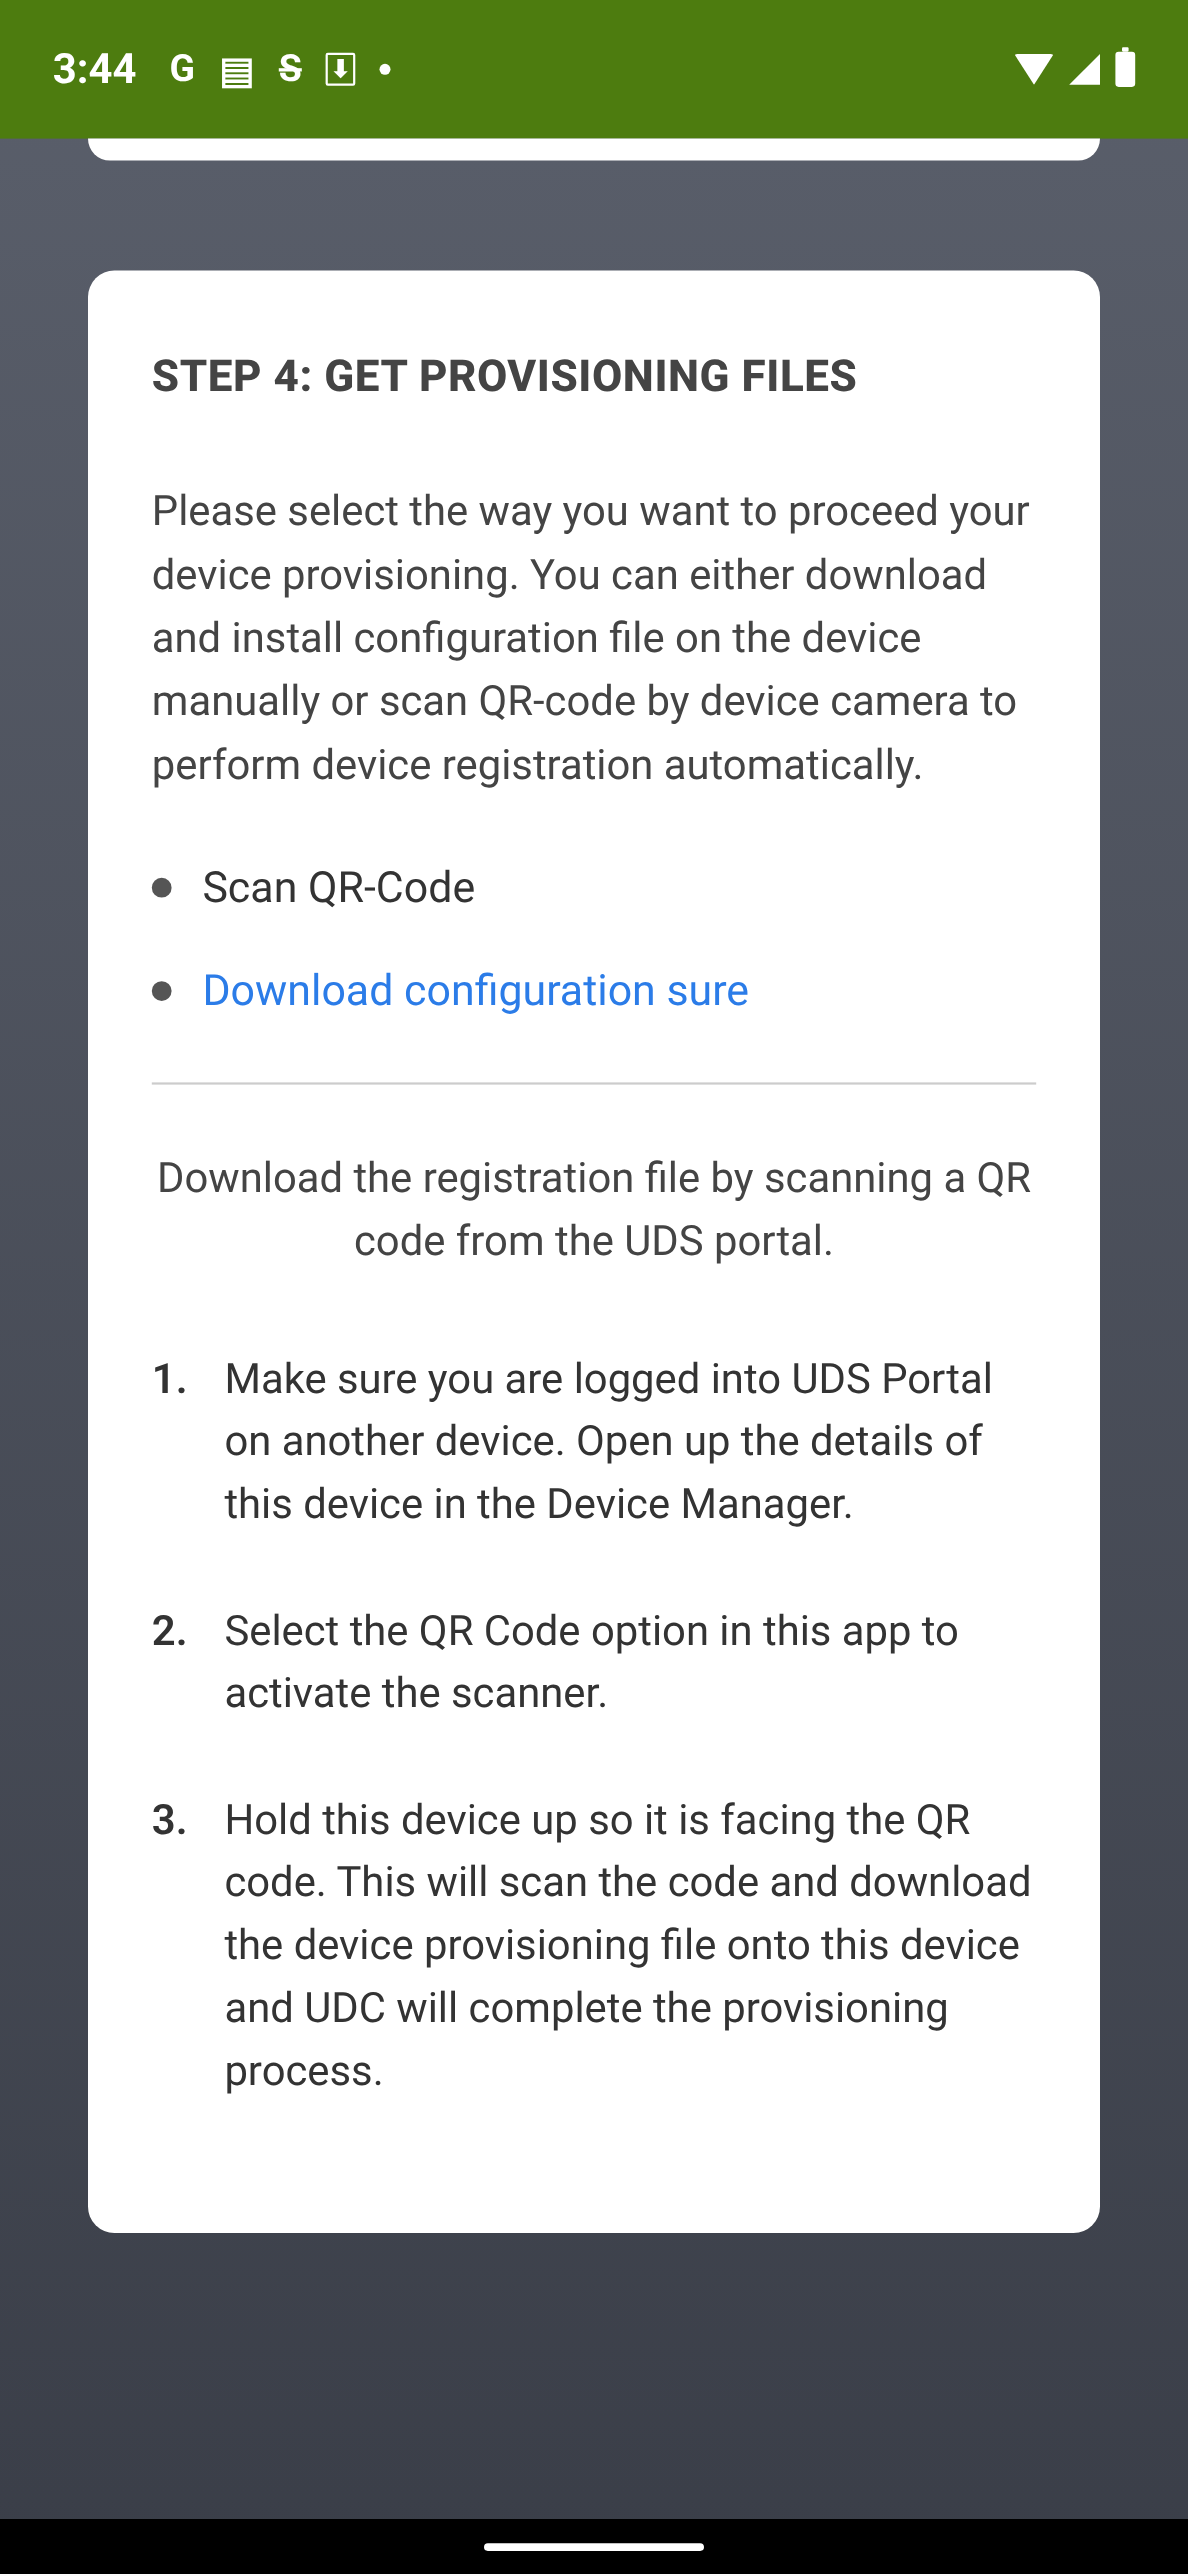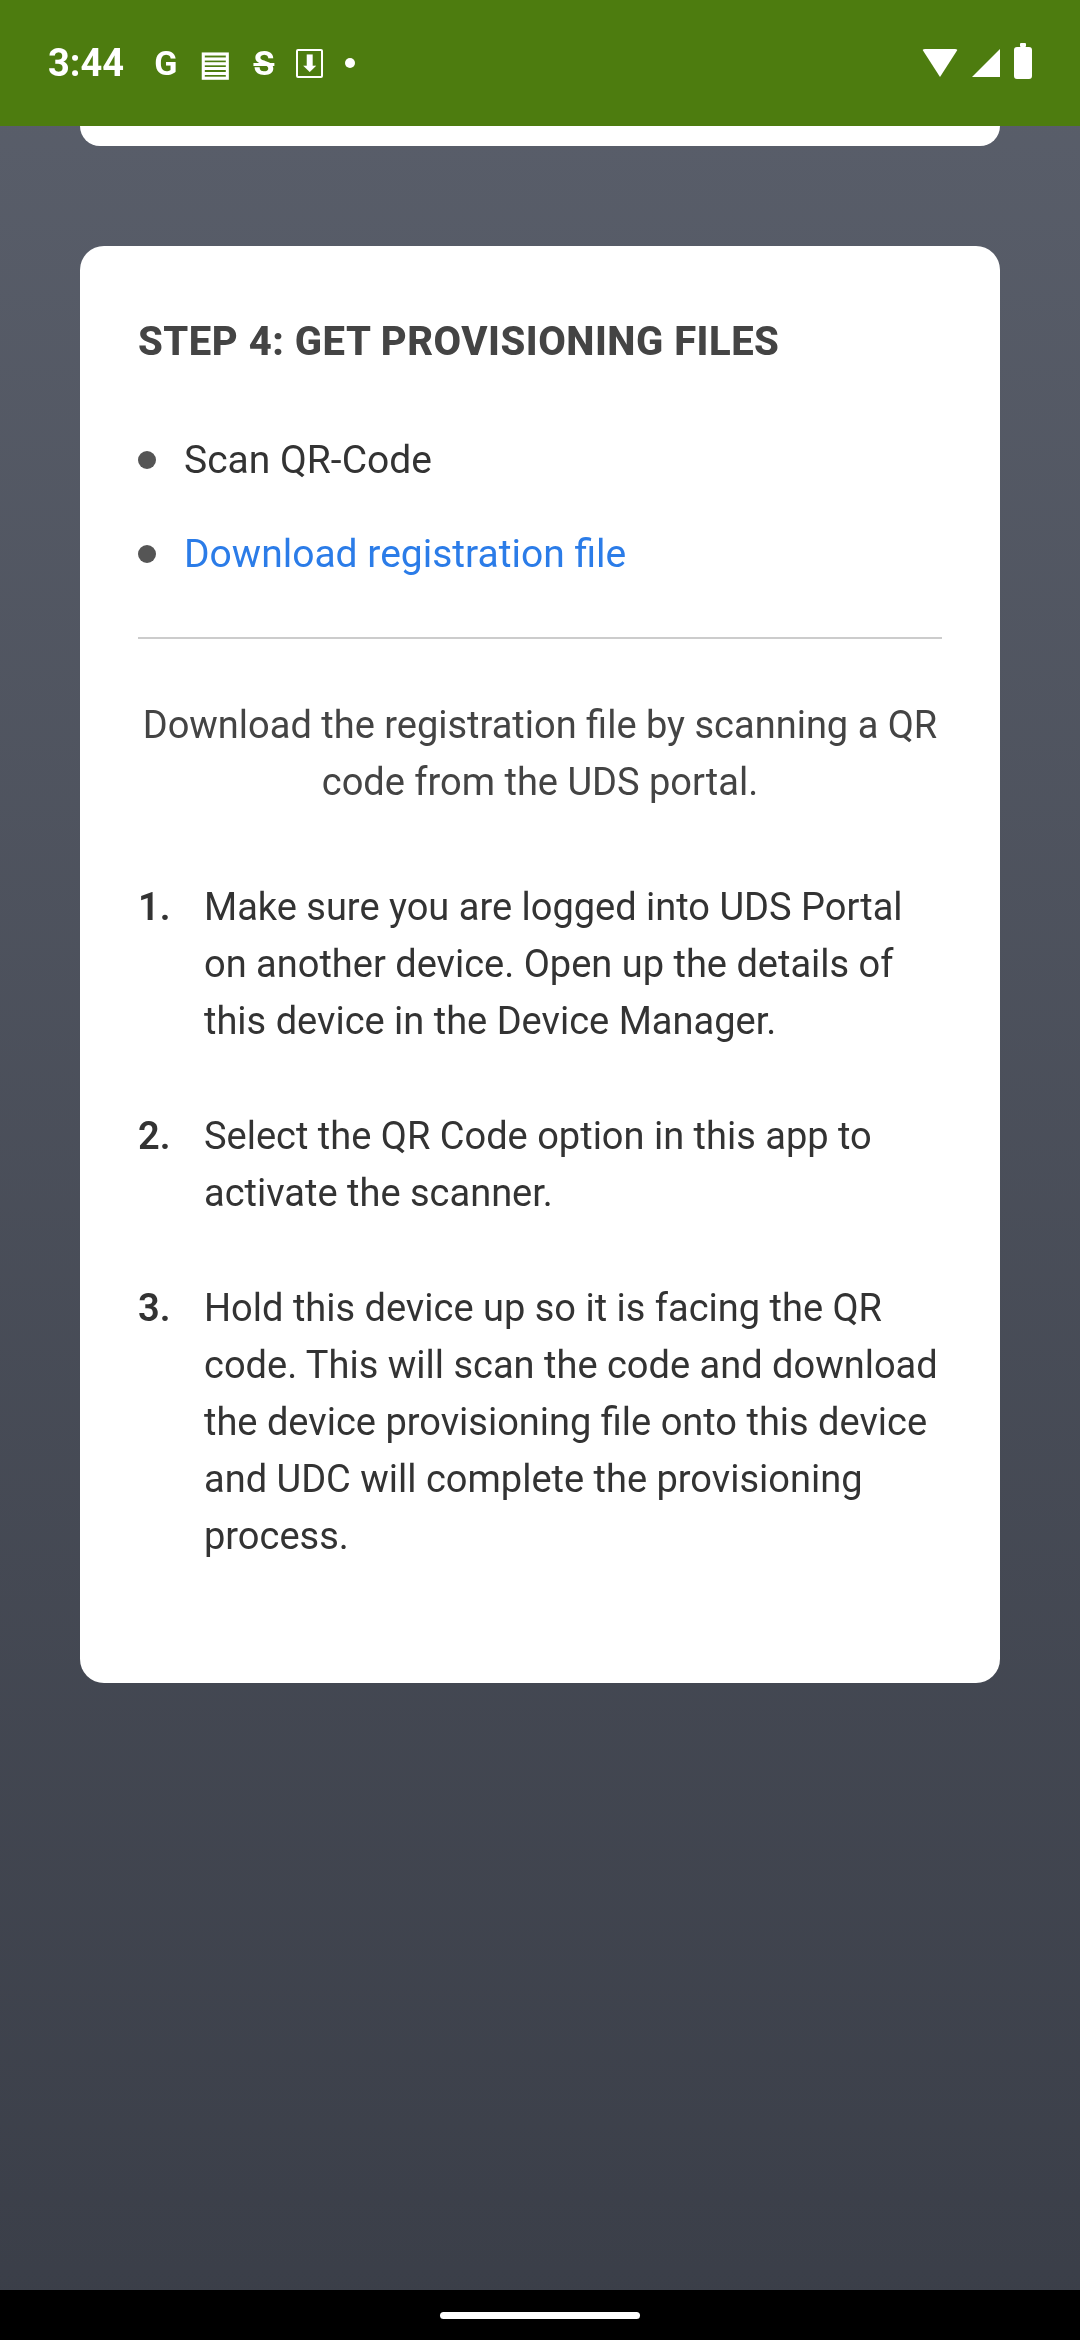--- a/index.html
+++ b/index.html
@@ -221,29 +221,30 @@
     <span class="wifi-icon"></span>
     <span class="signal-icon"></span>
     <span class="battery-icon"></span>
   </div>
 </div>
 
 <div class="content">
   <div class="card-peek"></div>
   <div class="card">
     <h1 class="step-title">STEP 4: GET PROVISIONING FILES</h1>
+    <p class="description">Please select the way you want to proceed your device provisioning. You can either download and install configuration file on the device manually or scan QR-code by device camera to perform device registration automatically.</p>
     
     <div class="option-list">
       <div class="option-item">
         <span class="bullet"></span>
         <span class="option-text">Scan QR-Code</span>
       </div>
       <div class="option-item">
         <span class="bullet"></span>
-        <span class="option-link">Download registration file</span>
+        <span class="option-link">Download configuration sure</span>
       </div>
     </div>
 
     <div class="divider"></div>
 
     <p class="section-desc">Download the registration file by scanning a QR code from the UDS portal.</p>
 
 
     <ol class="steps-list">
       <li class="step-item">

